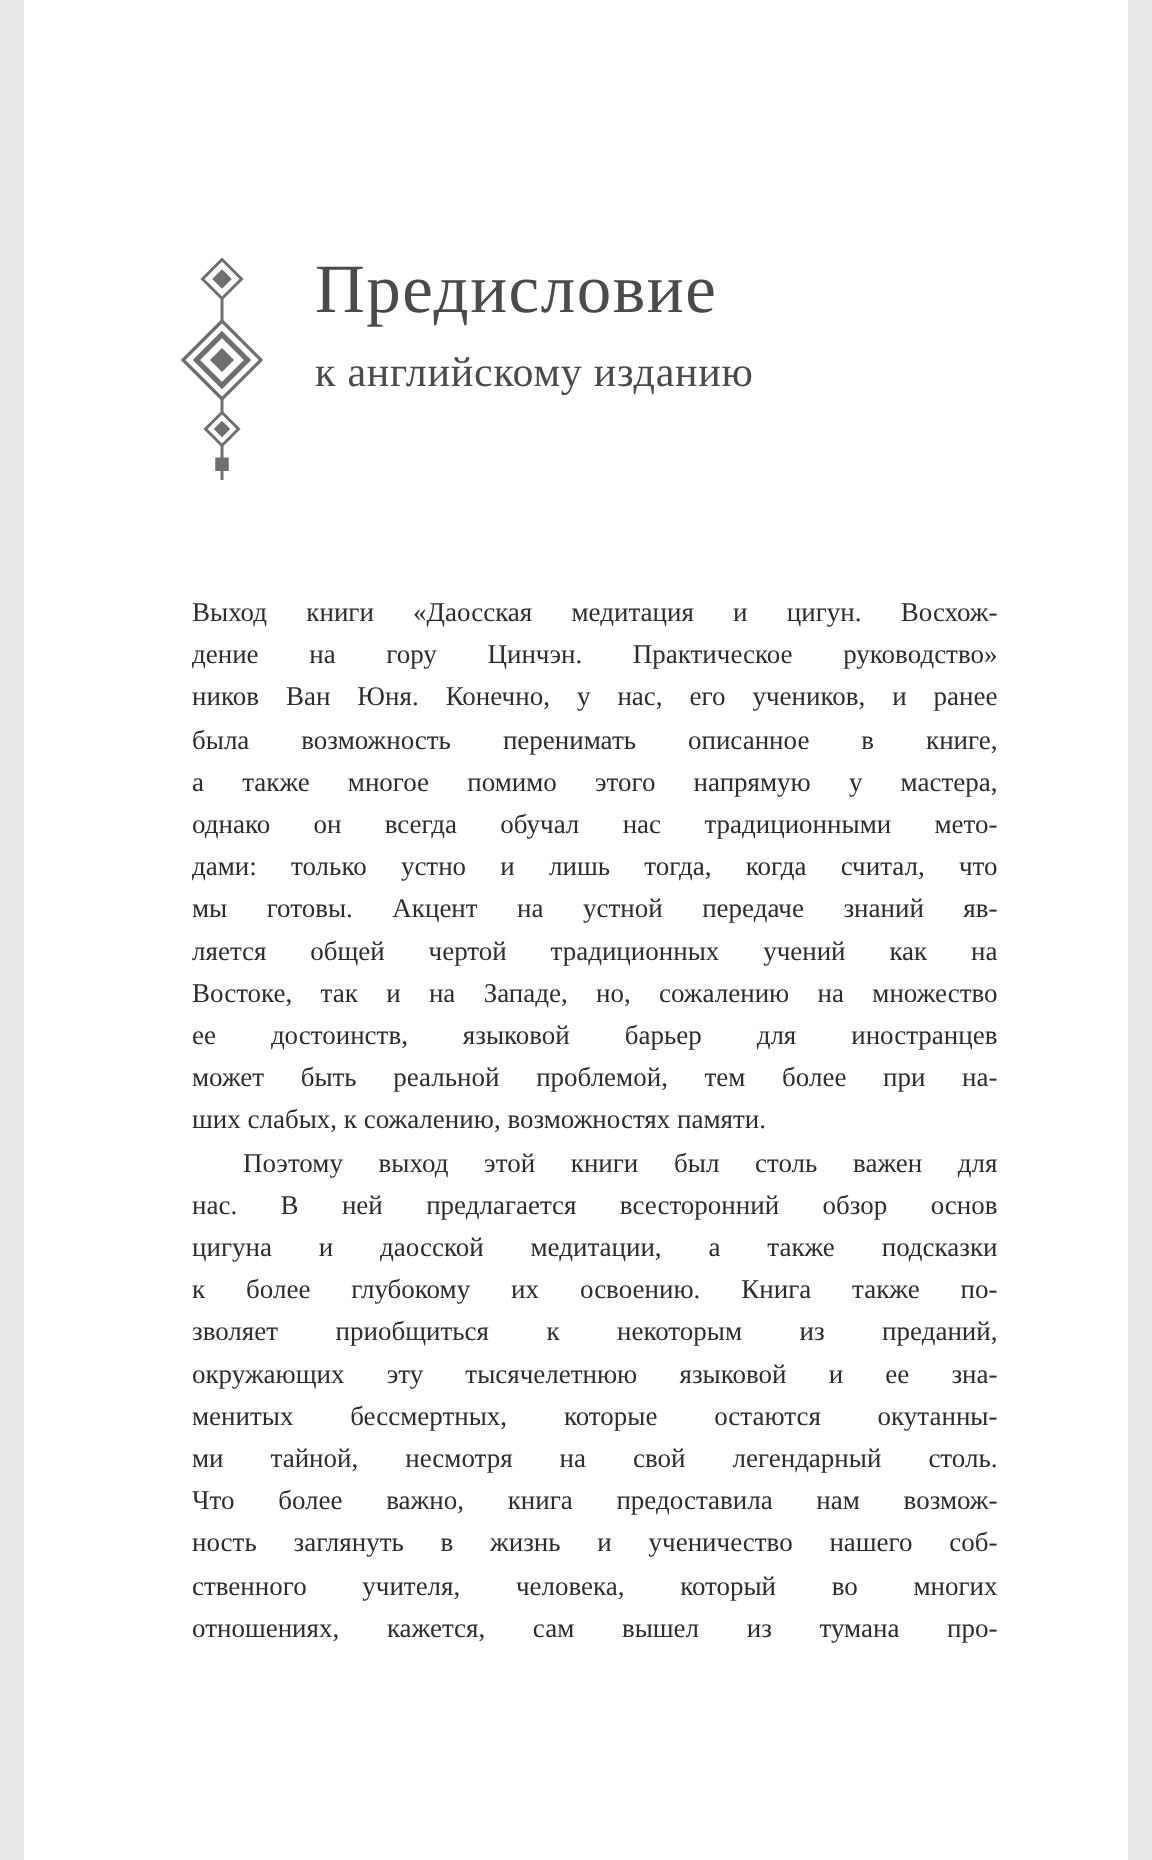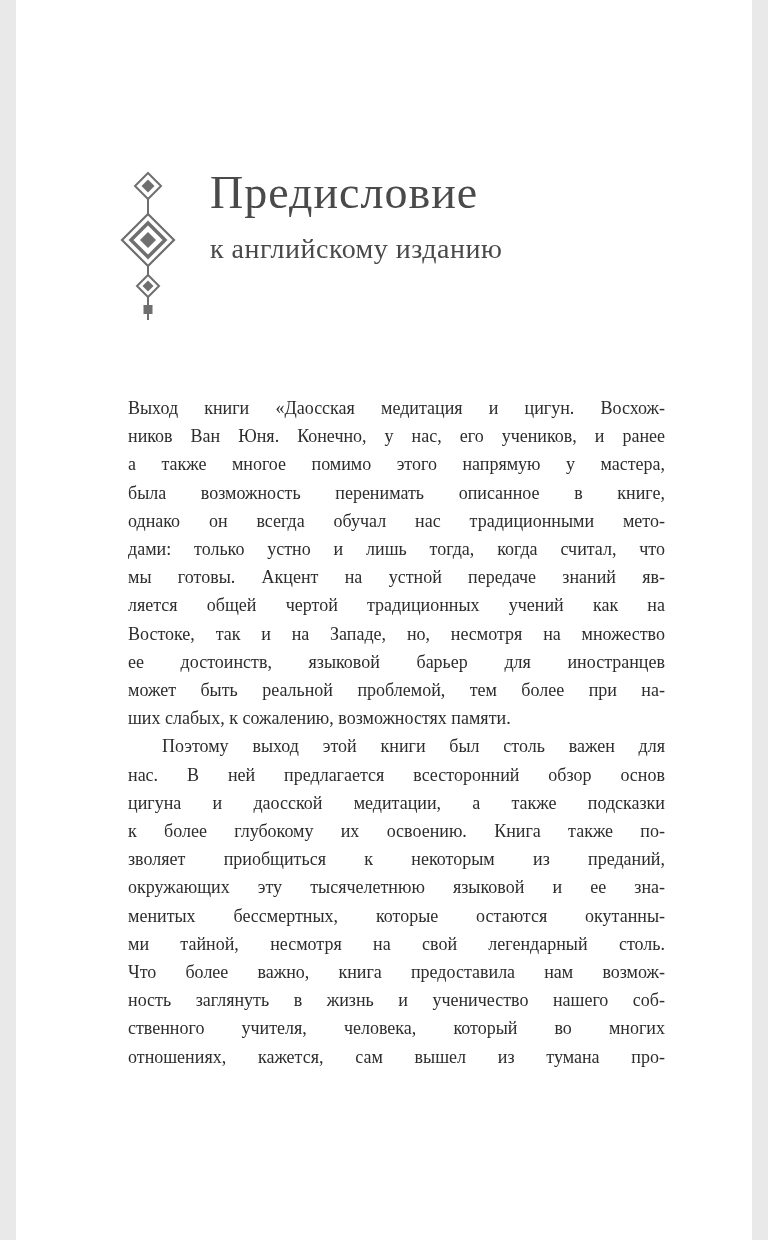--- a/index.html
+++ b/index.html
@@ -87,28 +87,29 @@
     </div>
     <h1 class="chapter-title">
       <span class="title-line1">Предисловие</span>
       <span class="title-line2">к английскому изданию</span>
     </h1>
   </div>
 
   <div class="body-text">
       <div class="paragraph">
         <div class="line">Выход книги «Даосская медитация и цигун. Восхож-</div>
+        <div class="line">дение на гору Цинчэн. Практическое руководство»</div>
         <div class="line">ников Ван Юня. Конечно, у нас, его учеников, и ранее</div>
+        <div class="line">была возможность перенимать описанное в книге,</div>
         <div class="line">а также многое помимо этого напрямую у мастера,</div>
-        <div class="line">была возможность перенимать описанное в книге,</div>
         <div class="line">однако он всегда обучал нас традиционными мето-</div>
         <div class="line">дами: только устно и лишь тогда, когда считал, что</div>
         <div class="line">мы готовы. Акцент на устной передаче знаний яв-</div>
         <div class="line">ляется общей чертой традиционных учений как на</div>
-        <div class="line">Востоке, так и на Западе, но, несмотря на множество</div>
+        <div class="line">Востоке, так и на Западе, но, сожалению на множество</div>
         <div class="line">ее достоинств, языковой барьер для иностранцев</div>
         <div class="line">может быть реальной проблемой, тем более при на-</div>
         <div class="line last">ших слабых, к сожалению, возможностях памяти.</div>
       </div>
       <div class="paragraph">
         <div class="line indent">Поэтому выход этой книги был столь важен для</div>
         <div class="line">нас. В ней предлагается всесторонний обзор основ</div>
         <div class="line">цигуна и даосской медитации, а также подсказки</div>
         <div class="line">к более глубокому их освоению. Книга также по-</div>
         <div class="line">зволяет приобщиться к некоторым из преданий,</div>

